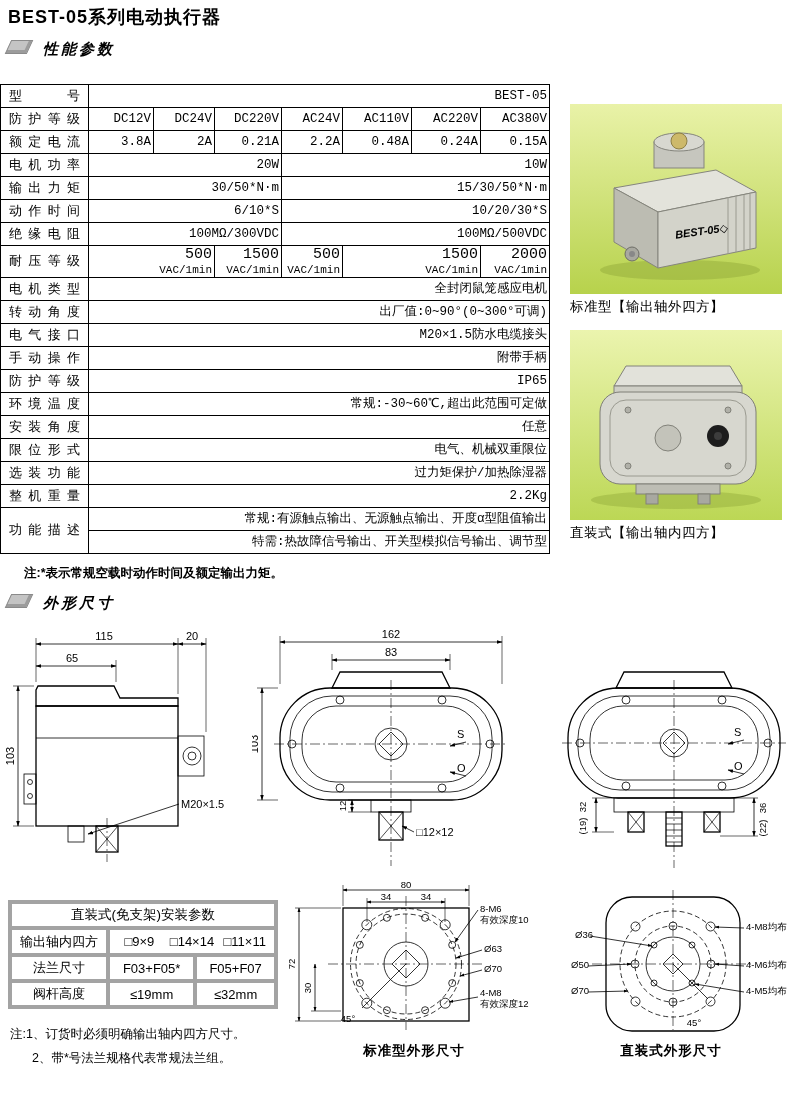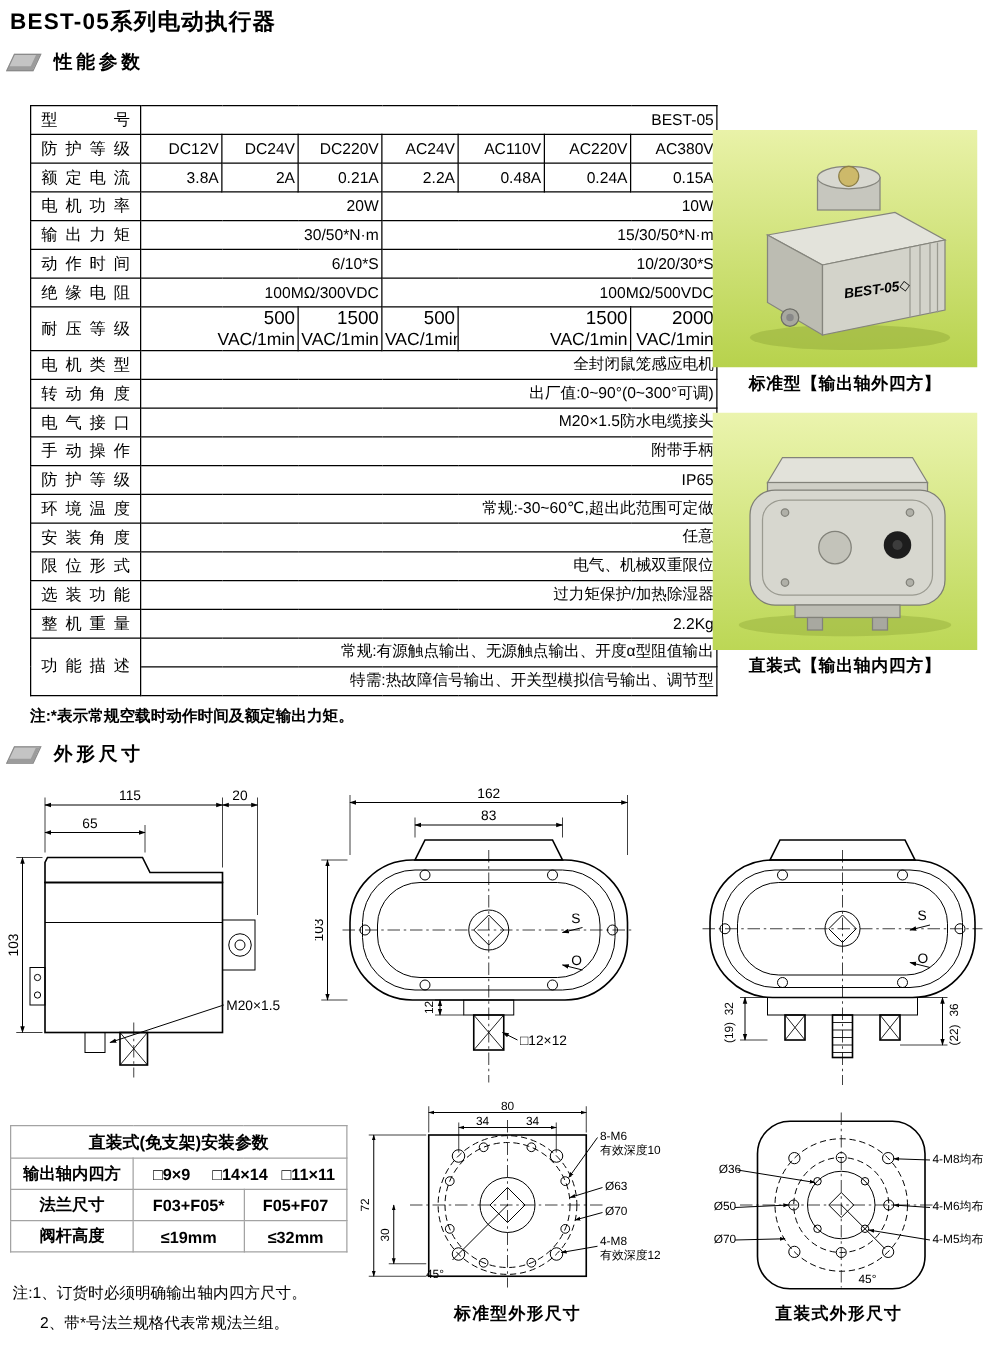--- a/index.html
+++ b/index.html
@@ -2,58 +2,58 @@
 <html><head>
 <meta charset="utf-8">
 <style>
   * { margin:0; padding:0; box-sizing:border-box; }
   html,body { background:#ffffff; }
   .page { position:relative; width:800px; height:1095px; background:#fff;
           font-family:"Liberation Sans","DejaVu Sans",sans-serif; color:#000; overflow:hidden; }
 
   .title { position:absolute; left:8px; top:5px; font-size:18px; font-weight:bold; letter-spacing:1px; }
 
-  .sec-head { position:absolute; left:8px; display:flex; align-items:center; gap:13px; }
+  .sec-head { position:absolute; left:8px; display:flex; align-items:flex-start; gap:13px;font-style:italic; }
   .sq { width:22px; height:14px; background:#c4c4c4; border:1px solid #8a8a8a;
         transform:skewX(-25deg); box-shadow:inset -3px -3px 0 #9c9c9c; }
   .sec-txt { font-size:15px; font-weight:bold; letter-spacing:3px; }
 
-  table.spec { position:absolute; left:24px; top:84px; width:549px; border-collapse:collapse; table-layout:fixed; }
+  table.spec { position:absolute; left:0; top:84px; width:549px; border-collapse:collapse; table-layout:fixed;font-family:Liberation Mono, monospace; }
   .spec tr { height:23px; }
   .spec tr.tall { height:30px; }
   .spec th,.spec td { border:1px solid #000; font-size:12.5px; font-weight:normal;
                       text-align:right; padding:1px 2px; white-space:nowrap; overflow:hidden; }
   .spec th.lbl { text-align:justify; text-align-last:justify; padding:1px 8px; font-size:13px; }
   .wcell { line-height:1.1; }
   .wnum { font-size:15px; }
-  .wunit { font-size:14px; }
+  .wunit { font-size:11px; }
 
   .noteline { position:absolute; font-size:12.5px; }
 
   .photo { position:absolute; }
   .photo svg { display:block; }
-  .caption { position:absolute; font-weight:bold; font-size:13.5px; text-align:center; letter-spacing:0.5px; }
+  .caption { position:absolute; font-weight:normal; font-size:13.5px; text-align:left; letter-spacing:0.5px; }
 
   .draw { position:absolute; }
   .draw svg { display:block; }
   .d-caption { font-weight:bold; font-size:13.5px; text-align:center; margin-top:8px; letter-spacing:1px; }
 
   svg text { font-family:"Liberation Sans","DejaVu Sans",sans-serif; font-size:11px; fill:#000; }
   svg text.sm { font-size:9.5px; }
   .dimline { stroke:#000; stroke-width:0.8; }
   .ext { stroke:#000; stroke-width:0.6; }
   .body-line { stroke:#000; stroke-width:1.3; fill:none; }
   .thin { stroke:#000; stroke-width:0.8; fill:none; }
   .cl { stroke:#000; stroke-width:0.6; fill:none; stroke-dasharray:10 3 2 3; }
   .dash { stroke:#000; stroke-width:0.8; fill:none; stroke-dasharray:5 3; }
   .hatch { stroke:#000; stroke-width:0.7; }
   marker path { fill:#000; }
 
   table.mount { position:absolute; left:8px; top:900px; width:270px; border-collapse:collapse; }
-  .mount th,.mount td { border:1px solid #a3a3a3; font-size:13px; font-weight:bold; text-align:center; padding:2px 3px; }
+  .mount th,.mount td { border:4px solid #a3a3a3; font-size:13px; font-weight:normal; text-align:center; padding:2px 3px; }
   .mount .mt-title td { height:26px; font-size:13.5px; }
   .mount th { width:98px; }
   .mount tr { height:25px; }
   .shaft-grid { display:grid; grid-template-columns:1fr 1fr 1fr; row-gap:3px; padding:2px 0; }
   .shaft-grid span { text-align:center; }
 </style>
 </head>
 <body>
 
 <div class="page">

